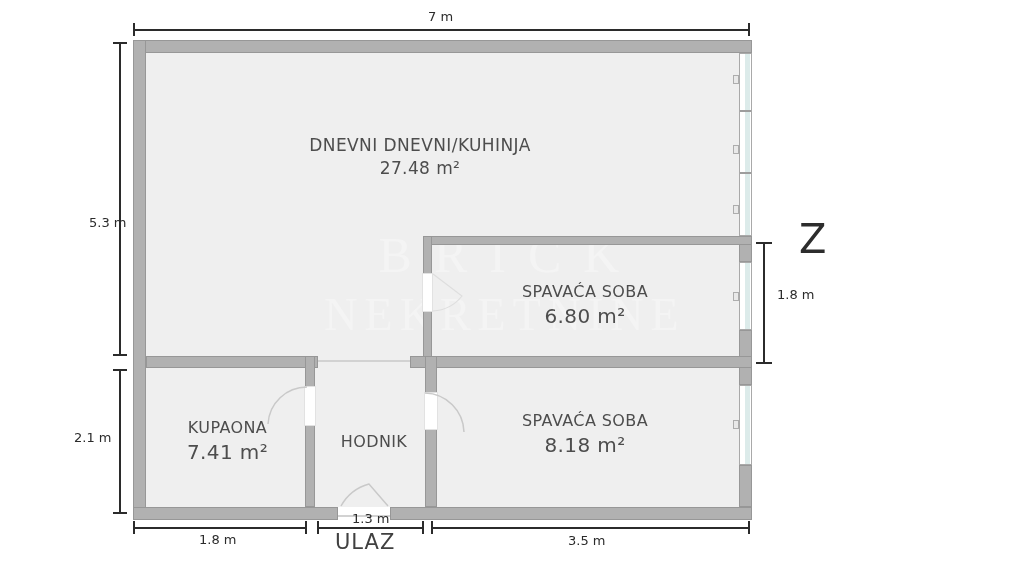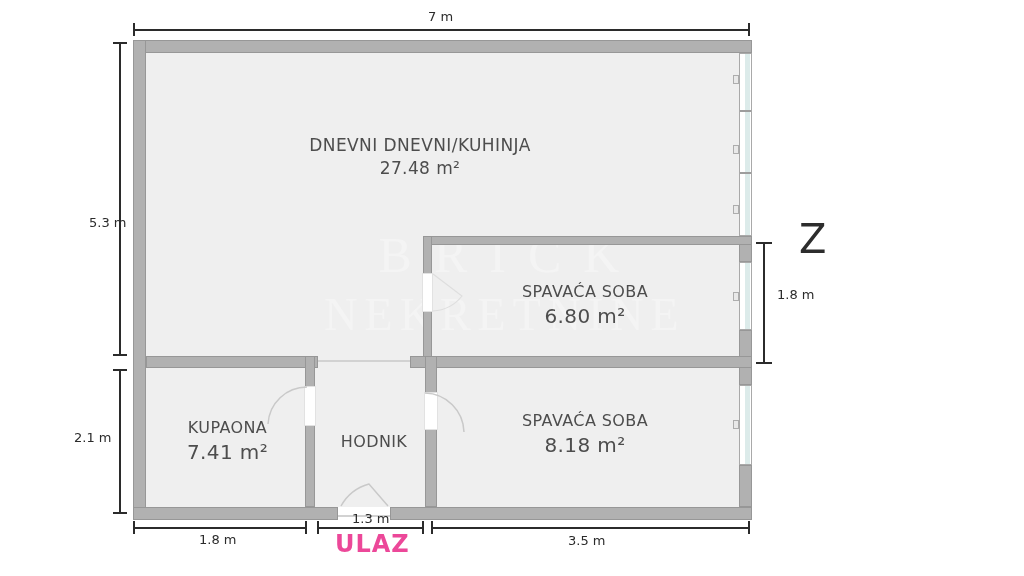--- a/index.html
+++ b/index.html
@@ -26,21 +26,21 @@
   .room-name{font-size:16px;}
   .room-area{font-size:20px;}
   .living .room-name,.living .room-area{font-size:17px;}
 
   .watermark{position:absolute;text-align:center;color:var(--watermark,#f4f4f4);
              font-family:"Liberation Serif","DejaVu Serif",serif;
              pointer-events:none;}
   .wm1{font-size:50px;letter-spacing:22px;}
   .wm2{font-size:46px;letter-spacing:7px;}
 
-  .ulaz{position:absolute;font-size:24px;color:#ec4899;letter-spacing:1px;font-weight:bold;}
+  .ulaz{position:absolute;font-size:21px;color:#404040;letter-spacing:1px;}
   .footer-note{position:absolute;font-size:11px;color:#3a3a3a;letter-spacing:0.2px;white-space:nowrap;}
   .compass{position:absolute;font-size:40px;color:#2d2d2d;font-weight:500;}
 
   svg.overlay{position:absolute;left:0;top:0;pointer-events:none;}
 </style>
 </head>
 <body>
 
 <div id="canvas">
 

